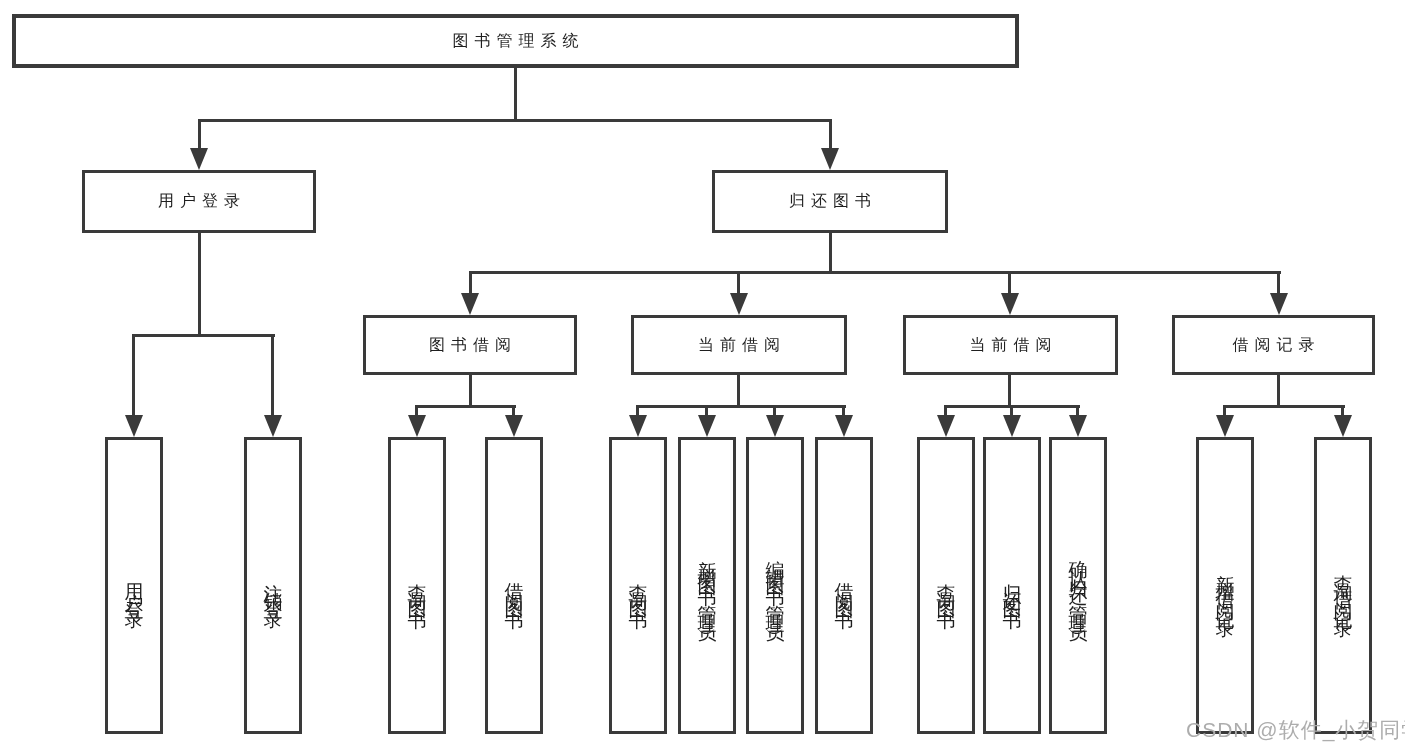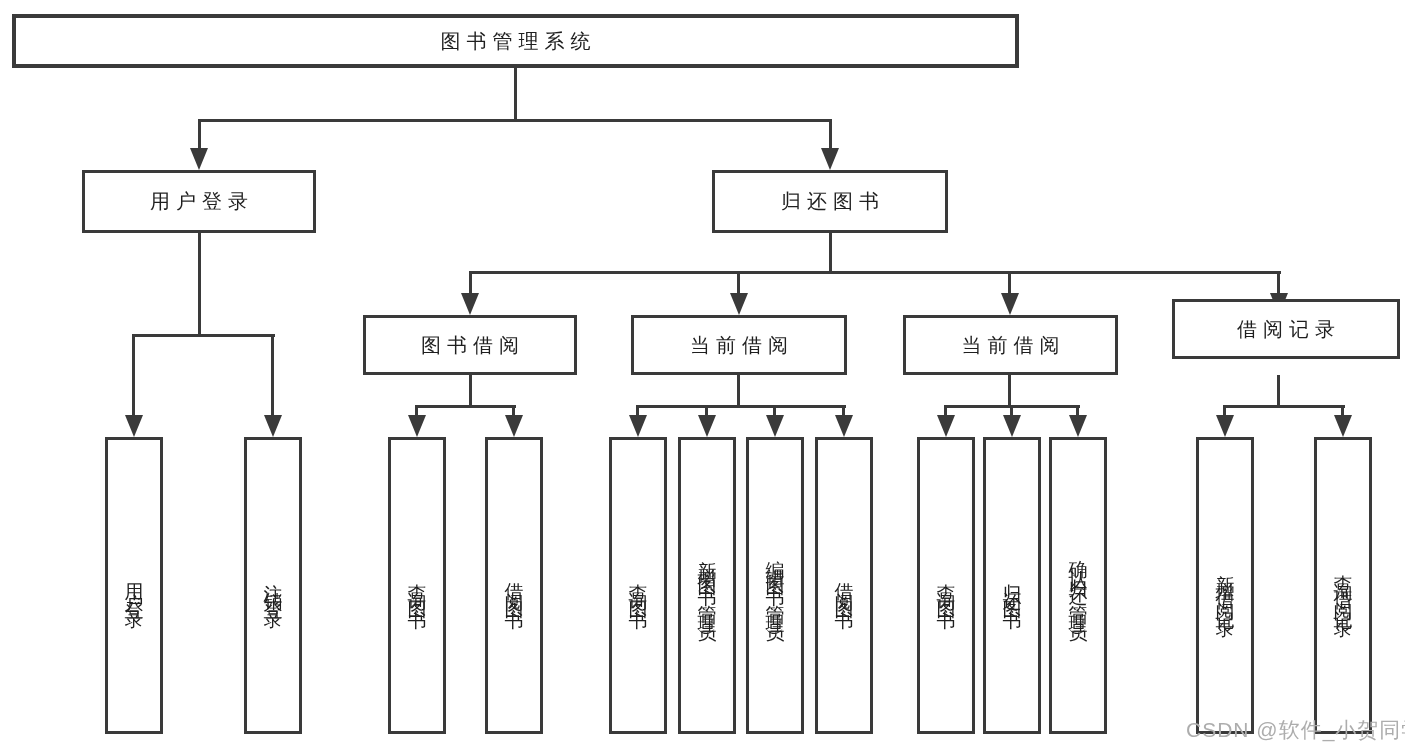--- a/index.html
+++ b/index.html
@@ -12,21 +12,21 @@
   }
   .node {
     position:absolute; box-sizing:border-box;
     border:3px solid var(--line,#3a3a3a);
     background:#fff;
     display:flex; align-items:center; justify-content:center;
     z-index:2;
   }
   .node.root { border-width:4px; }
   .lbl {
-    font-size:20px; letter-spacing:6px; text-indent:6px;
+    font-size:16px; letter-spacing:6px; text-indent:6px;
     white-space:nowrap; color:var(--text,#1f1f1f);
   }
   .leaf .lbl {
     writing-mode:vertical-rl; text-orientation:mixed;
     font-size:19px; letter-spacing:9px; text-indent:0;
     white-space:nowrap;
   }
   .vl,.hl { position:absolute; background:var(--line,#3a3a3a); z-index:1; }
   .vl { width:3px; }
   .hl { height:3px; }
@@ -60,21 +60,21 @@
 
   <div class="node" style="left:363px;top:315px;width:214px;height:60px">
     <span class="lbl">图书借阅</span>
   </div>
   <div class="node" style="left:631px;top:315px;width:216px;height:60px">
     <span class="lbl">当前借阅</span>
   </div>
   <div class="node" style="left:903px;top:315px;width:215px;height:60px">
     <span class="lbl">当前借阅</span>
   </div>
-  <div class="node" style="left:1172px;top:299px;width:228px;height:60px">
+  <div class="node" style="left:1172px;top:315px;width:203px;height:60px">
     <span class="lbl">借阅记录</span>
   </div>
 
   <div class="node leaf" style="left:105px;top:437px;width:58px;height:297px">
     <span class="lbl">用户登录</span>
   </div>
   <div class="node leaf" style="left:244px;top:437px;width:58px;height:297px">
     <span class="lbl">注销登录</span>
   </div>
 

